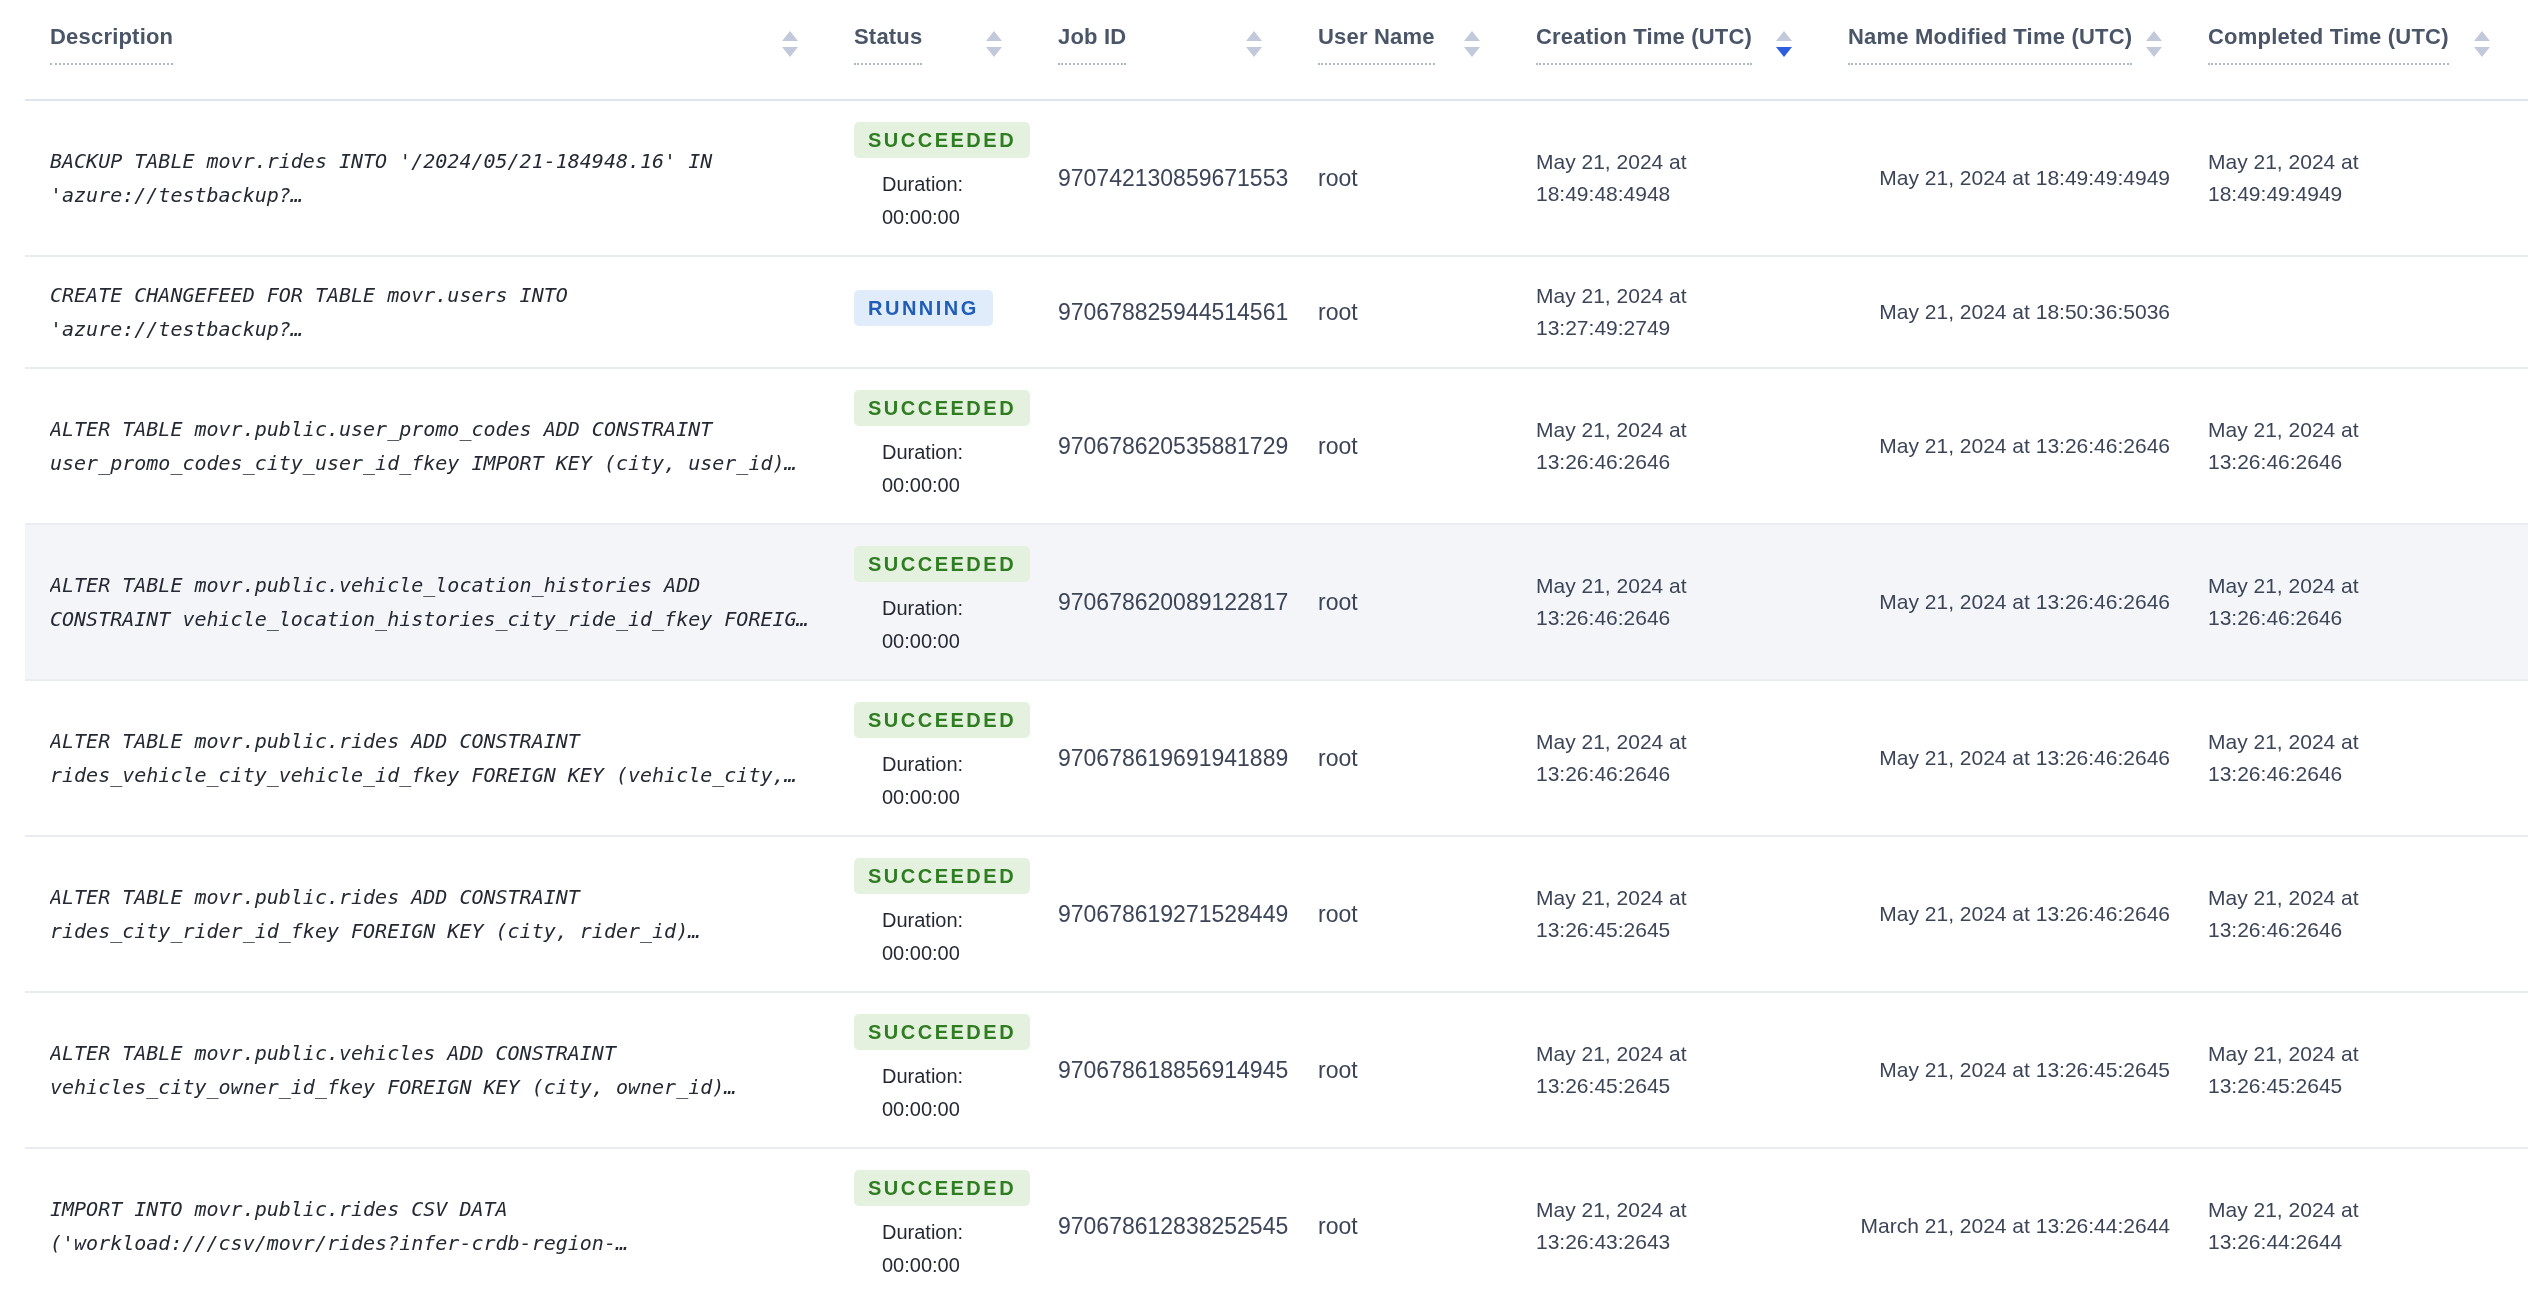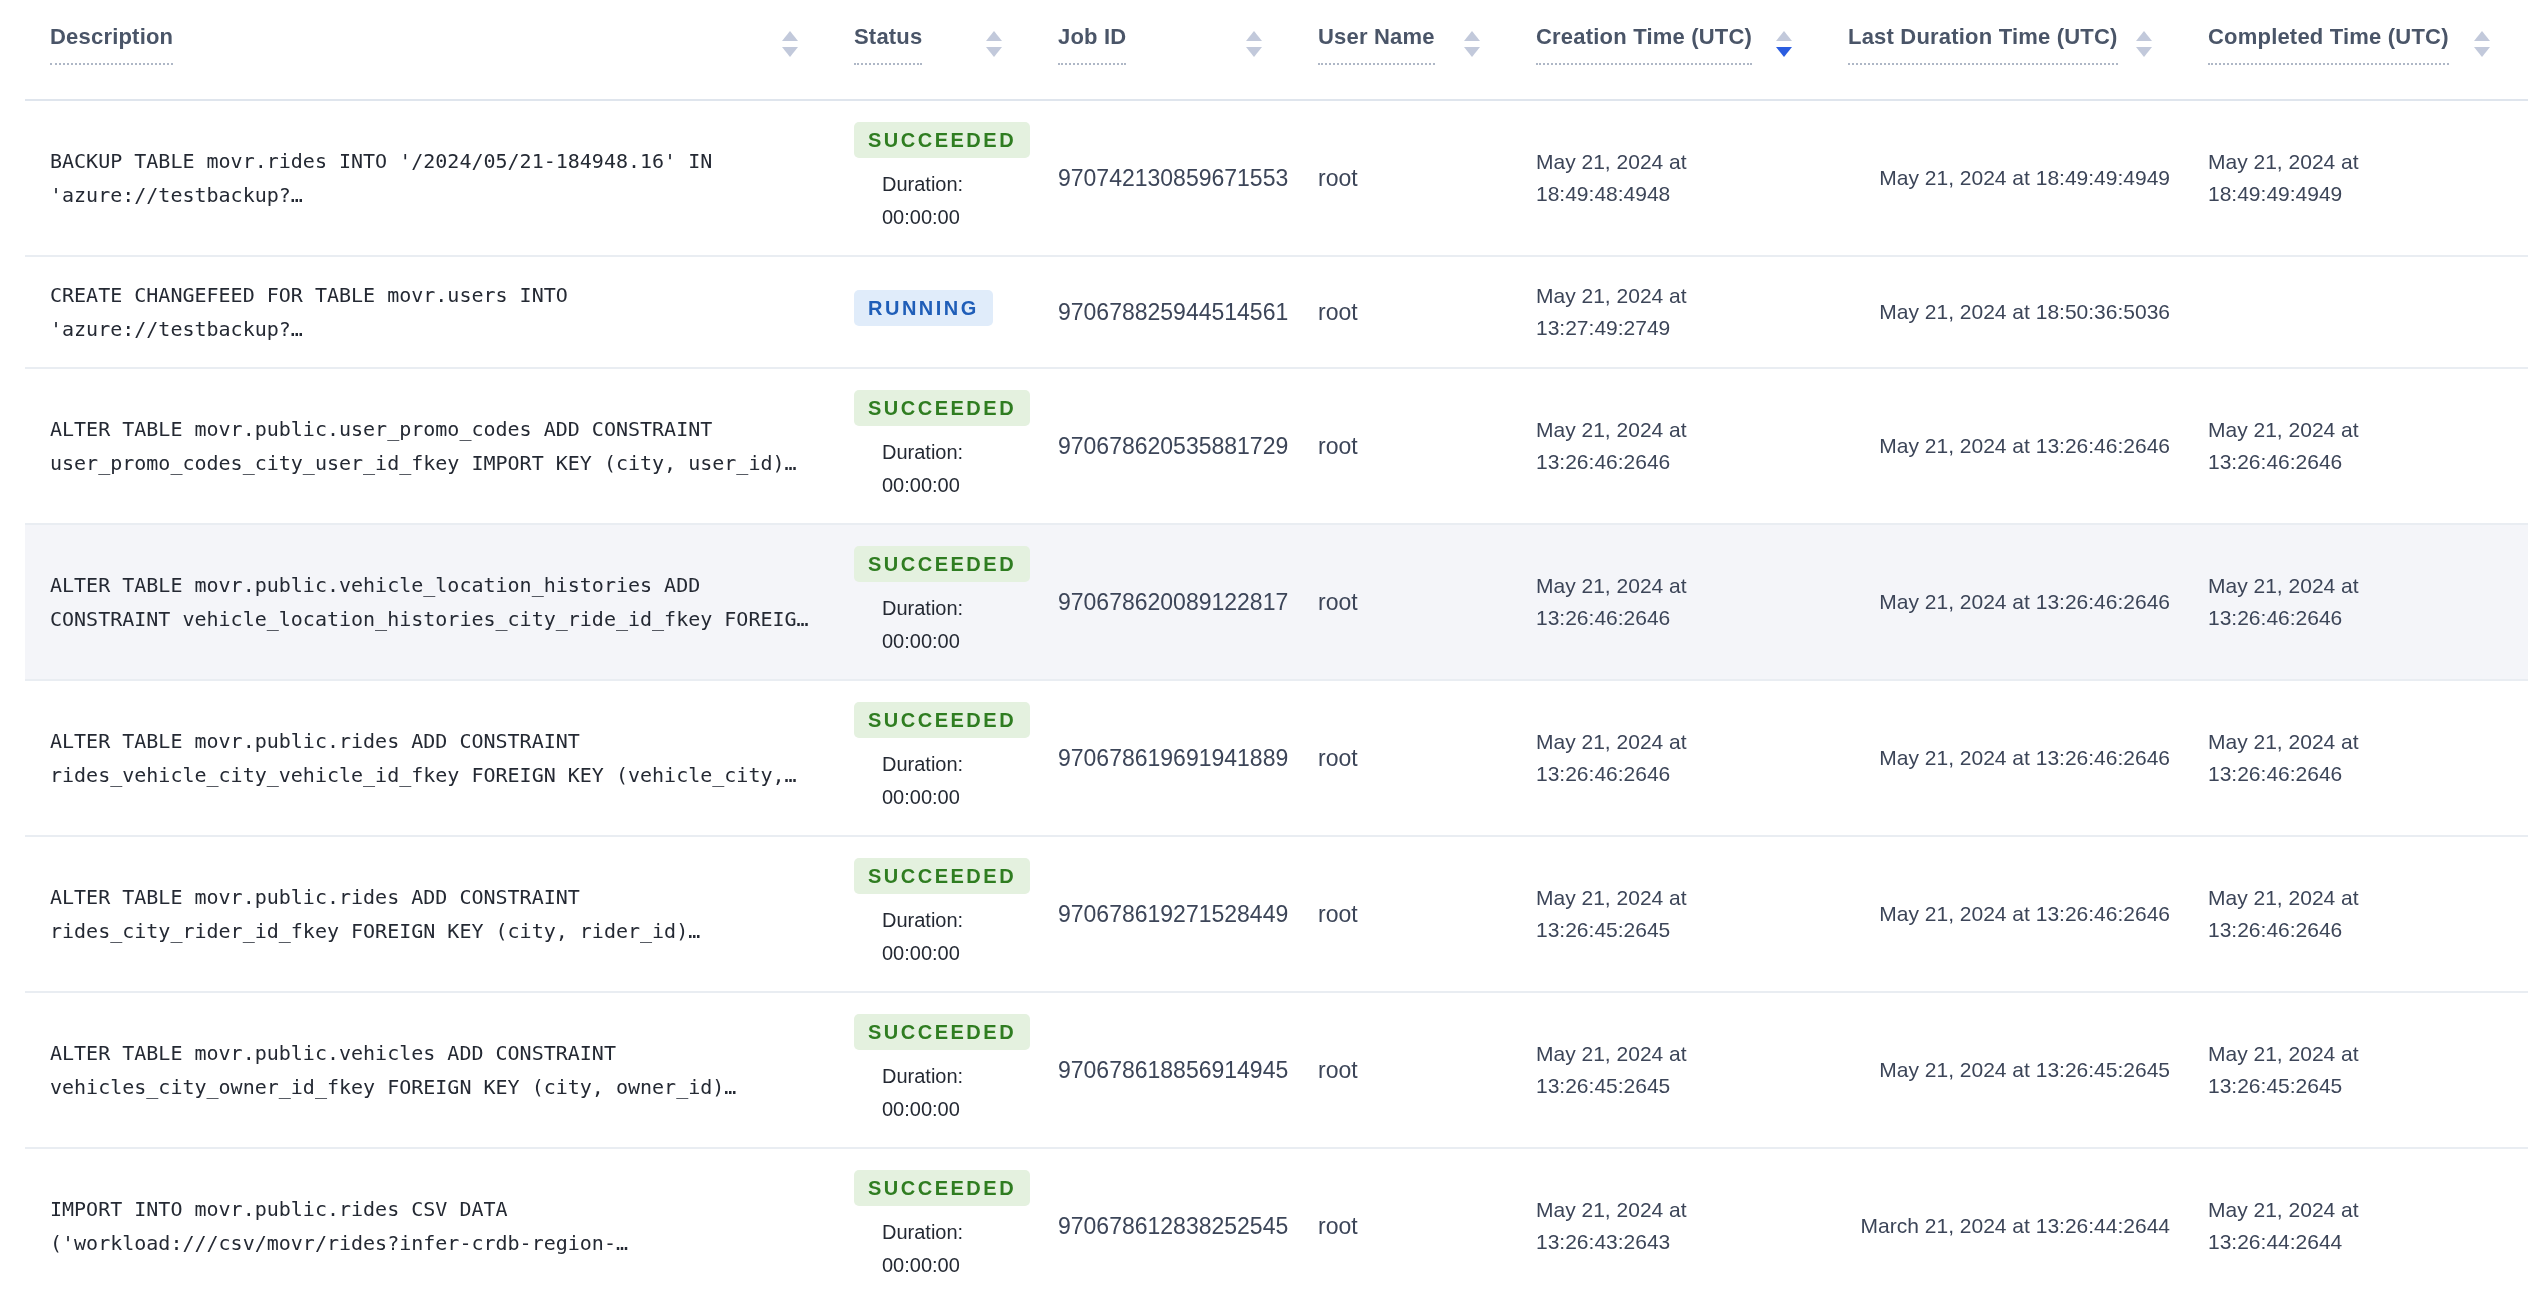--- a/index.html
+++ b/index.html
@@ -34,21 +34,21 @@
   .sort i{display:block;width:0;height:0;border-left:8px solid transparent;border-right:8px solid transparent;}
   .sort .up{border-bottom:10px solid var(--sort_inactive,#c2c9db);}
   .sort .down{border-top:10px solid var(--sort_inactive,#c2c9db);}
   th.sorted .sort .down{border-top-color:var(--sort_active,#2b5de0);}
   
   tbody td{
     vertical-align:middle;box-sizing:border-box;
     padding:21px 20px 21px 18px;
     border-bottom:2px solid #e9edf2;
   }
-  tbody td:first-child{padding-left:25px;}
+  tbody td:first-child{padding-left:25px;font-style:italic;}
   tr.highlight td{background:var(--row_highlight,#f4f5f9);}
   .mono{
     font-family:"DejaVu Sans Mono","Liberation Mono",monospace;
     font-size:20px;line-height:34px;color:#242933;
     white-space:nowrap;overflow:hidden;
   }
   .badge{
     display:inline-block;
     padding:8px 14px;border-radius:5px;
     font-size:20px;font-weight:700;letter-spacing:2.5px;line-height:20px;
@@ -117,21 +117,21 @@
           <div class="th-inner">
             <span class="th-label">Creation Time (UTC)</span>
             <span class="sort">
                 <i class="up"></i>
                 <i class="down"></i>
               </span>
           </div>
         </th>
         <th>
           <div class="th-inner">
-            <span class="th-label">Last Duration Time (UTC)</span>
+            <span class="th-label">Name Modified Time (UTC)</span>
             <span class="sort">
                 <i class="up"></i>
                 <i class="down"></i>
               </span>
           </div>
         </th>
         <th>
           <div class="th-inner">
             <span class="th-label">Completed Time (UTC)</span>
             <span class="sort">

